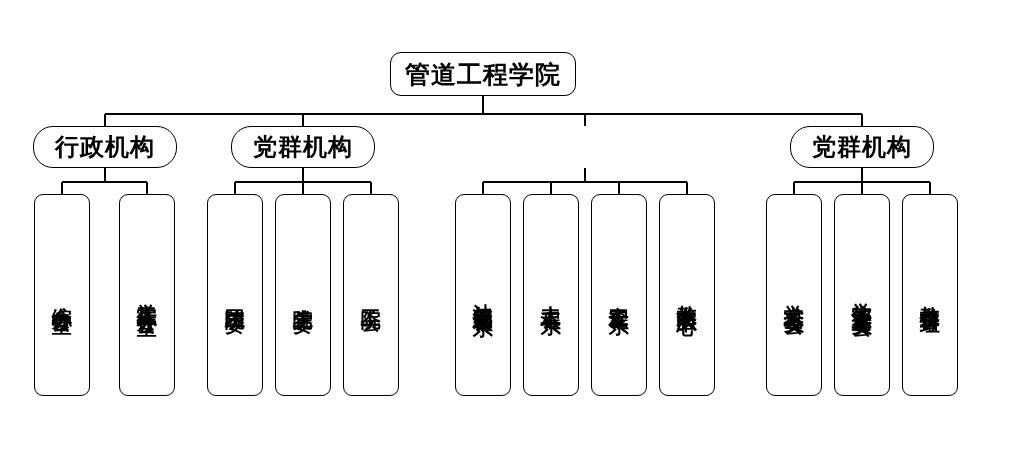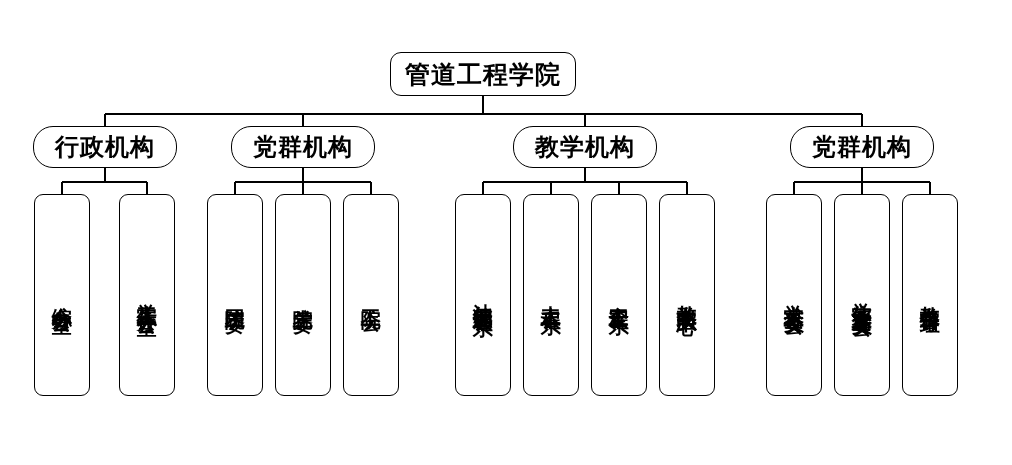--- a/index.html
+++ b/index.html
@@ -146,23 +146,20 @@
   <div class="node node-root">
     <span class="label">管道工程学院</span>
   </div>
 
   <div class="node node-l2" style="left:33px;">
     <span class="label">行政机构</span>
   </div>
   <div class="node node-l2" style="left:231px;">
     <span class="label">党群机构</span>
   </div>
-  <div class="node node-l2" style="left:513px;">
-    <span class="label">教学机构</span>
-  </div>
   <div class="node node-l2" style="left:790px;">
     <span class="label">党群机构</span>
   </div>
 
   <div class="node node-leaf" style="left:34px;">
     <span class="label">综合办公室</span>
   </div>
   <div class="node node-leaf" style="left:119px;">
     <span class="label">学生工作办公室</span>
   </div>

